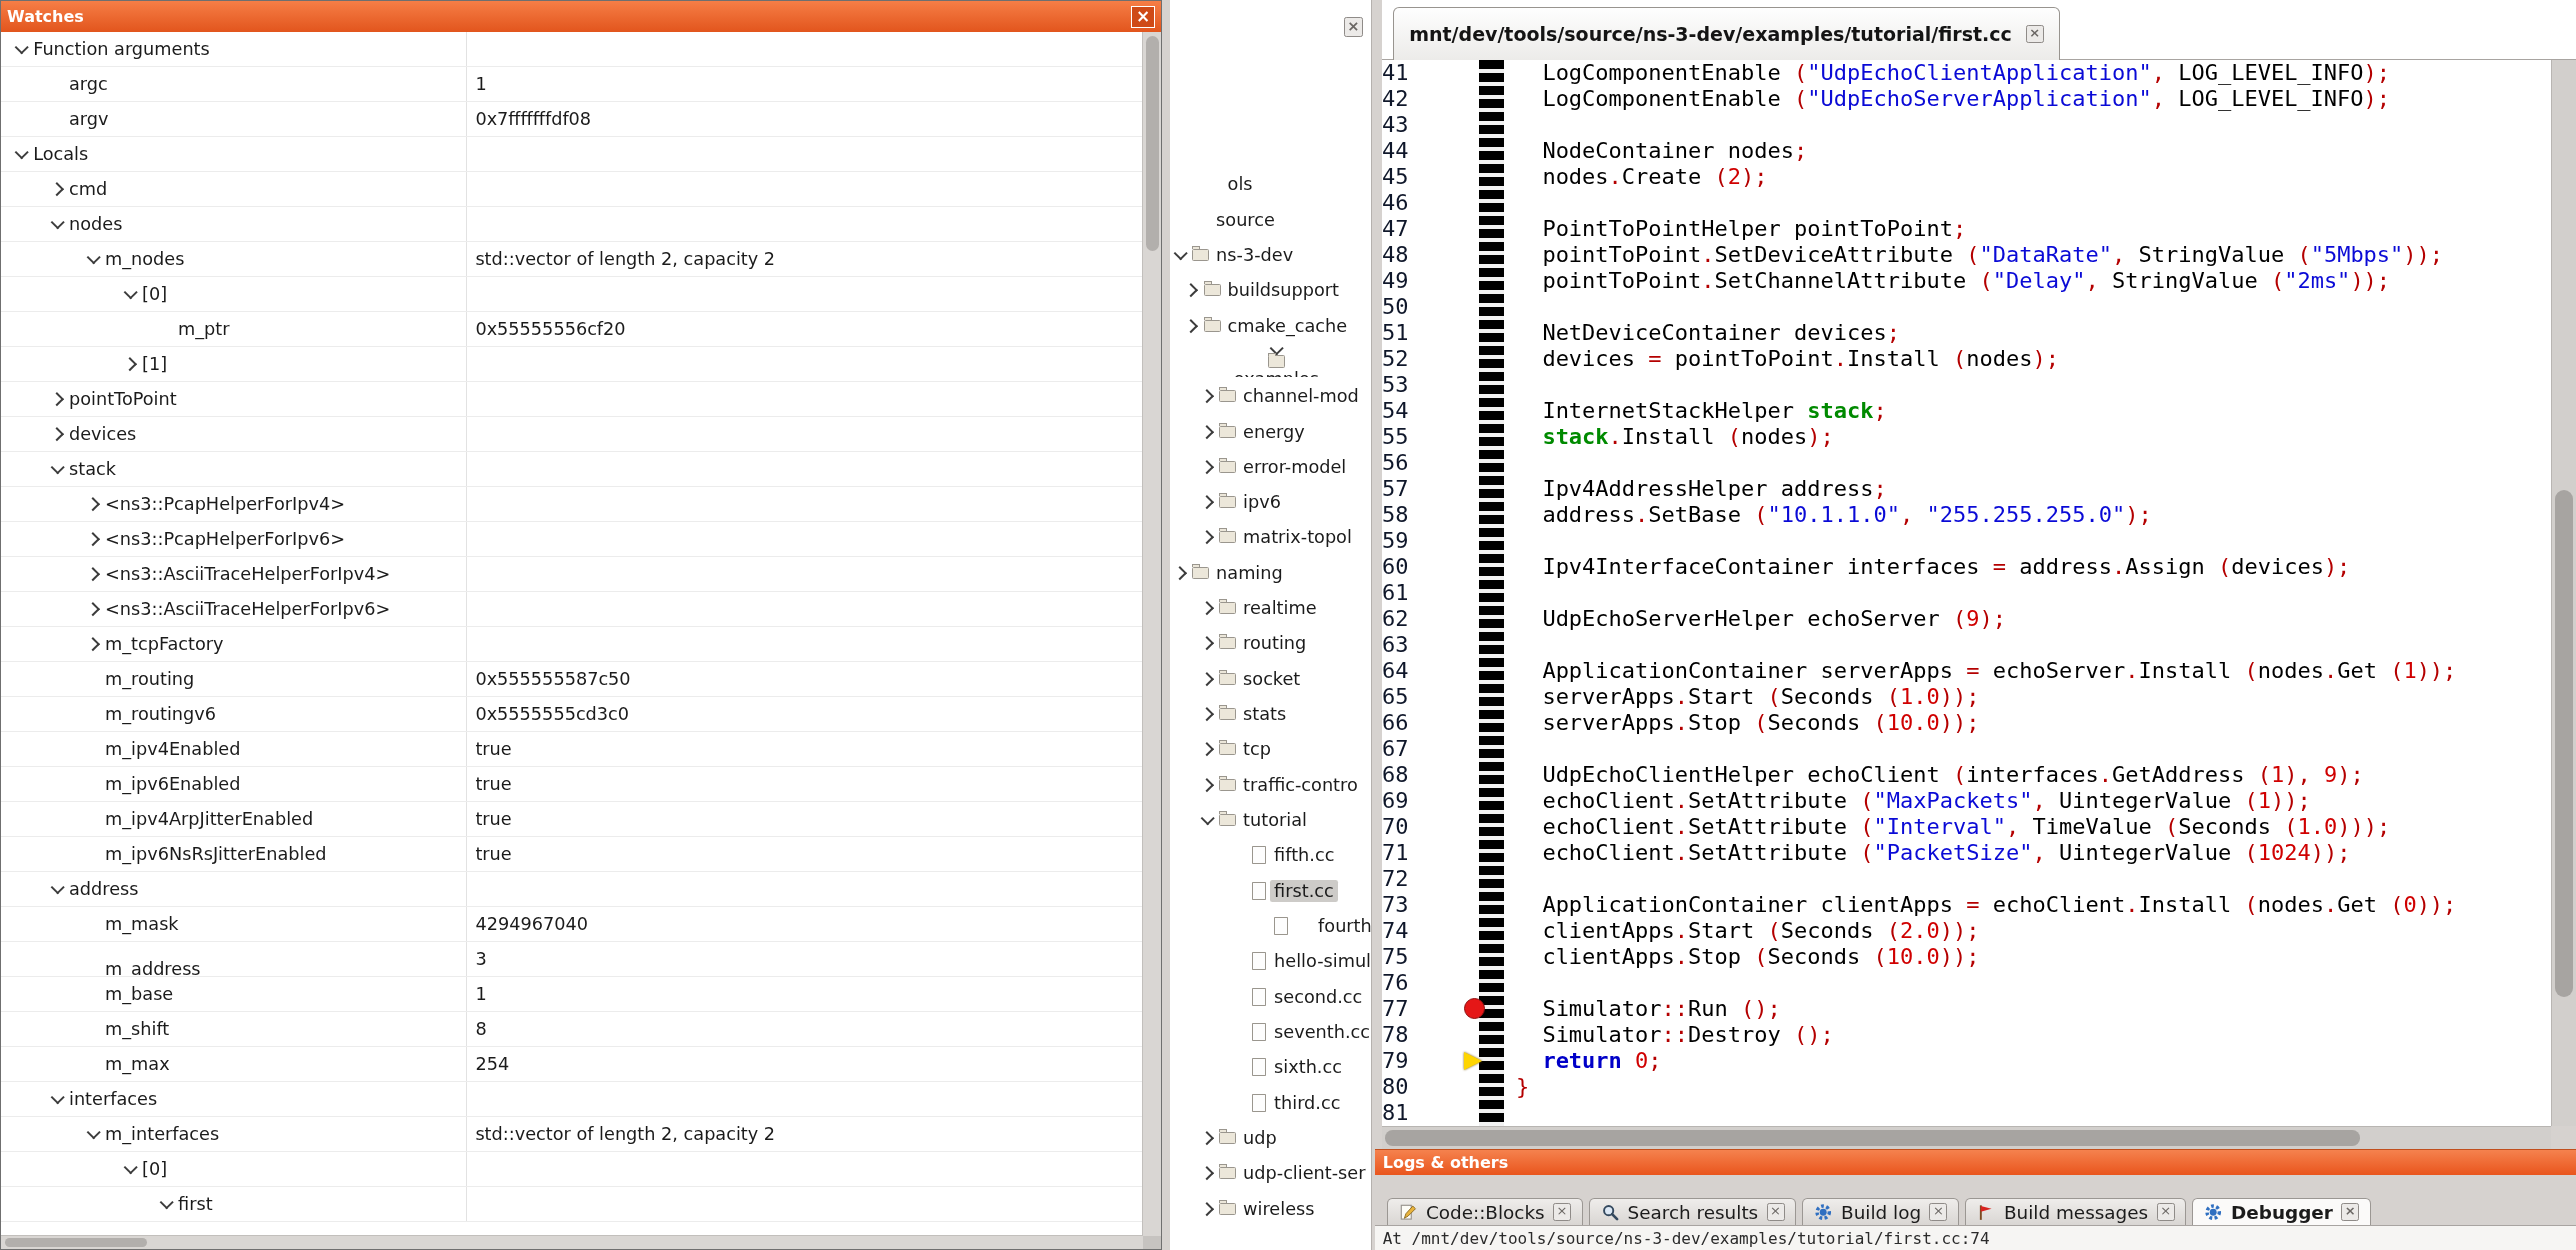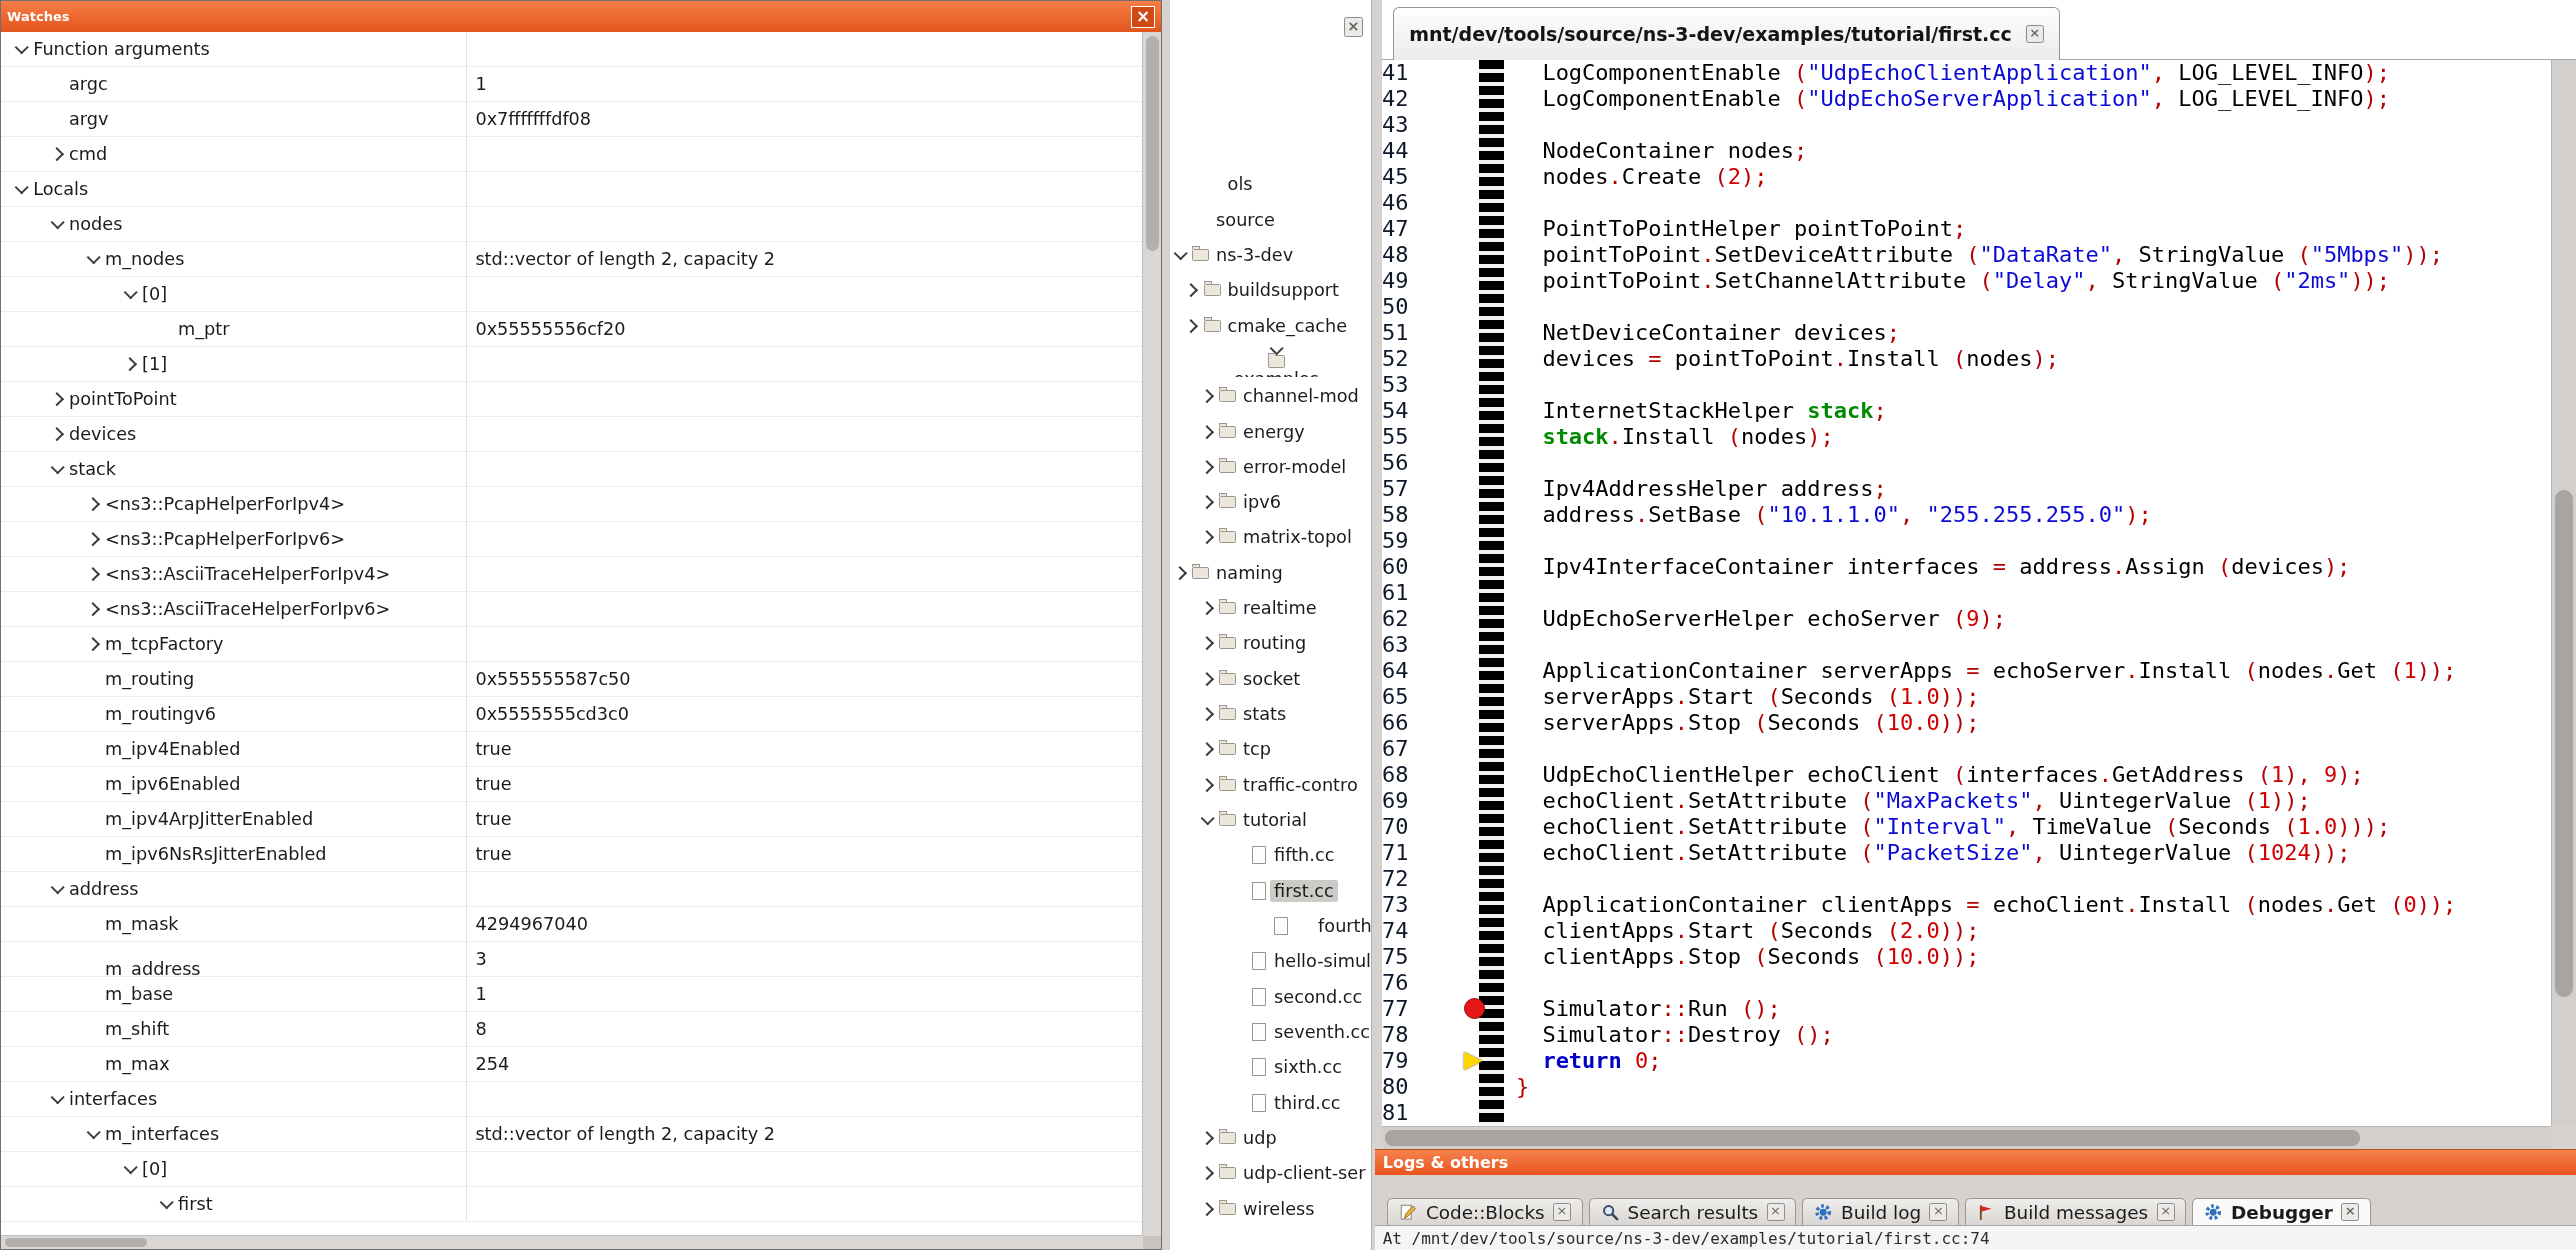--- a/index.html
+++ b/index.html
@@ -4,21 +4,21 @@
 <style>
   html,body{margin:0;padding:0}
   body{width:2576px;height:1250px;position:relative;overflow:hidden;background:#d6d2cf;
        font-family:"DejaVu Sans","Liberation Sans",sans-serif;color:#1b1b1b}
 
   
   #watches{position:absolute;left:0;top:0;width:1162px;height:1250px;background:#fff;
            border:0.8px solid #6f6f6f;box-sizing:border-box;z-index:30}
   #watches-title{height:31px;background:linear-gradient(#f67e46,#e2551d);display:flex;align-items:center;
                  justify-content:space-between;padding:0 6.1px;border-bottom:0.8px solid #b8431a}
-  #watches-title .ttl{color:#fff;font-weight:bold;font-size:13px}
+  #watches-title .ttl{color:#fff;font-weight:bold;font-size:16px}
   .win-x{width:21.5px;height:20px;border:1.5px solid #fff;background:#cf4a17;color:#fff;font-size:17px;
          line-height:18.4px;text-align:center;font-weight:bold;cursor:default}
   #watch-rows{position:absolute;top:31px;left:0;right:17.7px;bottom:13px;overflow:hidden;background:#fff}
   .w-row{height:34px;display:flex;align-items:stretch;border-bottom:0.8px solid #ececec;font-size:17.7px}
   .w-name{width:465px;flex:none;display:flex;align-items:center;box-sizing:border-box;overflow:hidden;white-space:nowrap}
   .w-val{flex:1;border-left:0.8px solid #e2e2e2;padding-left:8.4px;display:flex;align-items:center;
          overflow:hidden;white-space:nowrap}
   .slot{width:23px;flex:none;display:inline-flex;justify-content:center;align-items:center}
   .chev{display:inline-block;width:8.4px;height:8.4px;border-right:2.3px solid #3c3c3c;border-bottom:2.3px solid #3c3c3c}
   .chev.open{transform:rotate(45deg) translate(-0.8px,-1.5px)}
@@ -481,34 +481,34 @@
         <div class="w-val">1</div>
       </div>
       <div class="w-row">
         <div class="w-name" style="padding-left: 45px;">
           <span class="slot"></span>
           <span class="w-label">argv</span>
         </div>
         <div class="w-val">0x7fffffffdf08</div>
       </div>
       <div class="w-row">
+        <div class="w-name" style="padding-left: 9.2px;">
+          <span class="slot">
+            <span class="chev open"></span>
+          </span>
+          <span class="w-label">Locals</span>
+        </div>
+        <div class="w-val"></div>
+      </div>
+      <div class="w-row">
         <div class="w-name" style="padding-left: 45px;">
           <span class="slot">
             <span class="chev closed"></span>
           </span>
           <span class="w-label">cmd</span>
-        </div>
-        <div class="w-val"></div>
-      </div>
-      <div class="w-row">
-        <div class="w-name" style="padding-left: 9.2px;">
-          <span class="slot">
-            <span class="chev open"></span>
-          </span>
-          <span class="w-label">Locals</span>
         </div>
         <div class="w-val"></div>
       </div>
       <div class="w-row">
         <div class="w-name" style="padding-left: 45px;">
           <span class="slot">
             <span class="chev open"></span>
           </span>
           <span class="w-label">nodes</span>
         </div>

